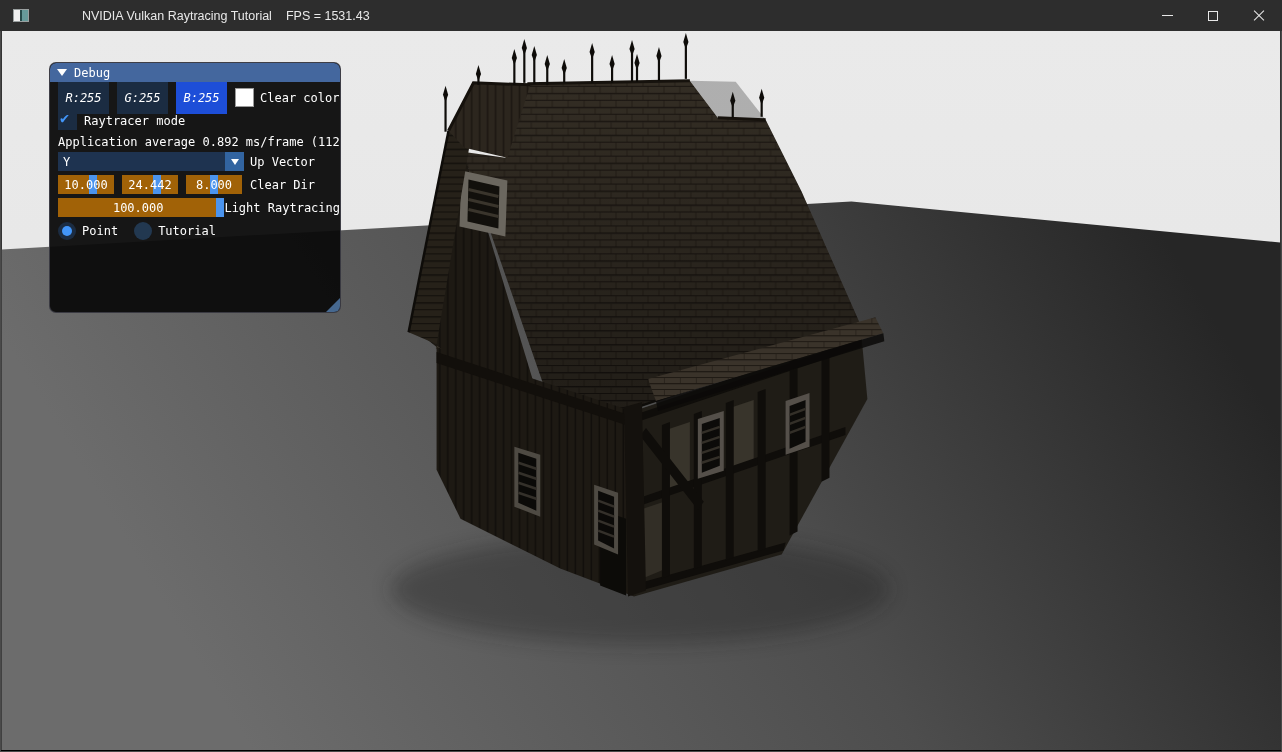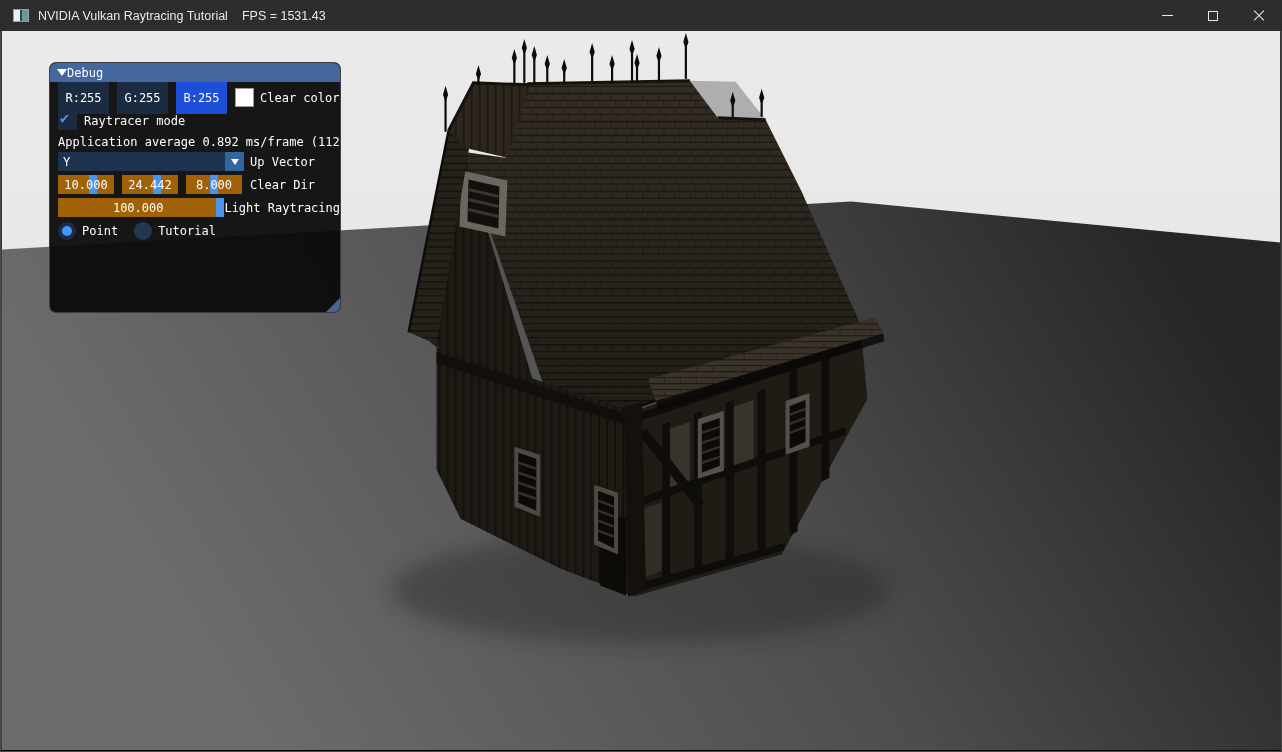--- a/index.html
+++ b/index.html
@@ -7,21 +7,21 @@
   body { font-family:"Liberation Sans", sans-serif; }
 
   .app-window { width:1282px; height:752px; display:flex; flex-direction:column; }
 
   
   .titlebar { height:31px; background:#2d2d2d; display:flex; align-items:center;
               color:#e8e8e8; font-size:12.5px; flex:0 0 31px; }
   .app-icon { width:16px; height:13px; margin:0 9px 0 13px; border:1px solid #9aa0a0;
               background:linear-gradient(90deg,#f0f0f0 0 46%, #274b4b 46% 58%, #679b9b 58% 100%);
               display:inline-block; }
-  .tb-title { margin-right:14px; white-space:nowrap; }
+  .tb-title { margin-right:14px; white-space:nowrap;margin-left:44px; }
   .tb-fps   { white-space:nowrap; }
   .tb-spacer { flex:1; }
   .tb-btn { width:46px; height:31px; display:flex; align-items:center; justify-content:center; }
   .glyph-min { width:11px; height:1px; background:#e8e8e8; }
   .glyph-max { width:10px; height:10px; border:1px solid #e8e8e8; }
   .glyph-close { position:relative; width:12px; height:12px; }
   .glyph-close::before, .glyph-close::after { content:""; position:absolute; left:-1px; top:5px;
       width:14px; height:1px; background:#e8e8e8; }
   .glyph-close::before { transform:rotate(45deg); }
   .glyph-close::after  { transform:rotate(-45deg); }
@@ -29,30 +29,30 @@
   
   .viewport { position:relative; width:1282px; height:721px;
               border-left:1px solid #4a4a4a; border-right:1px solid #4a4a4a; border-bottom:1px solid #4a4a4a; }
   .viewport svg { display:block; }
 
   
   .imgui-panel { position:absolute; left:48px; top:31px; width:292px; height:251px;
                  background:rgba(11,11,11,0.95); border:1px solid rgba(110,110,128,0.45);
                  border-radius:7px; overflow:hidden;
                  font-family:"DejaVu Sans Mono", monospace; font-size:12px; color:#ffffff; }
-  .imgui-title { height:19px; background:#44679e; display:flex; align-items:center; 
+  .imgui-title { height:19px; background:#44679e; display:flex; align-items:center; gap:7px;
                  padding-left:7px; border-radius:6px 6px 0 0; }
   .collapse-arrow { width:0; height:0; border-left:5px solid transparent; border-right:5px solid transparent;
                     border-top:7px solid #ffffff; }
   .imgui-body { padding:6px 0 0 8px; }
   .row { display:flex; align-items:center; margin-bottom:4px; height:19px; white-space:nowrap; }
   .row.textline { height:15px; margin-bottom:3px; }
 
   .btn { width:51px; height:32px; background:#1b2c42; color:#fff; display:flex; align-items:center;
-         justify-content:center; margin-right:8px; }
+         justify-content:center; margin-right:8px;font-style:italic; }
   .btn.hovered { background:#1d4ed8; }
   .swatch { width:19px; height:19px; background:#ffffff; border:1px solid #9a9a9a; margin-right:6px; }
 
   .checkbox { width:19px; height:19px; background:#1b2c42; margin-right:7px; position:relative; }
   .checkmark { position:absolute; left:2px; top:-2px; color:#4296fa; font-size:15px; font-weight:bold; }
 
   .combo { width:186px; height:19px; background:#1e3350; position:relative; display:flex;
            align-items:center; padding-left:5px; margin-right:6px; }
   .combo-arrow-btn { position:absolute; right:0; top:0; width:19px; height:19px; background:#3264a0;
                      display:flex; align-items:center; justify-content:center; }

